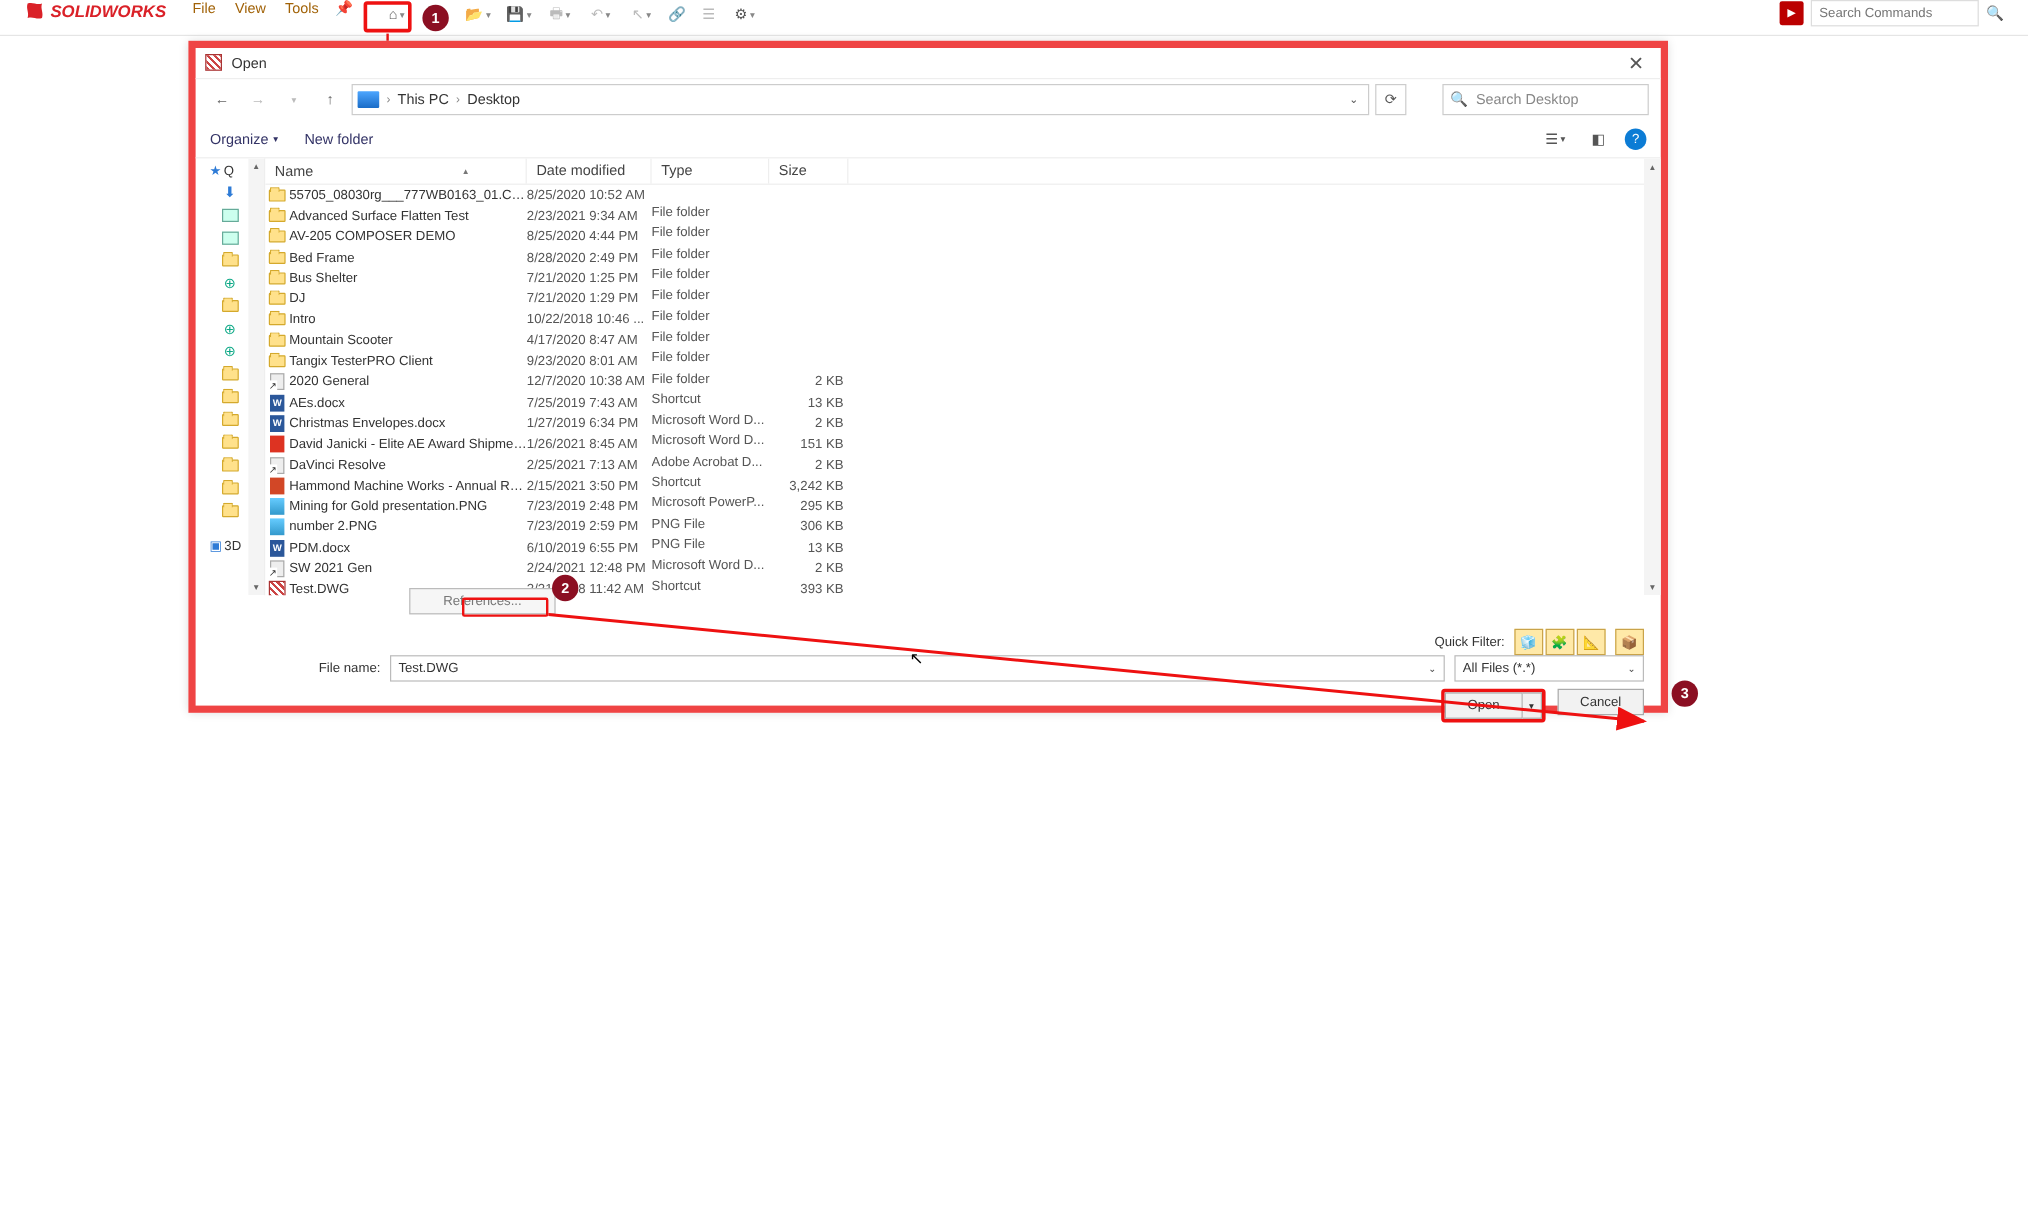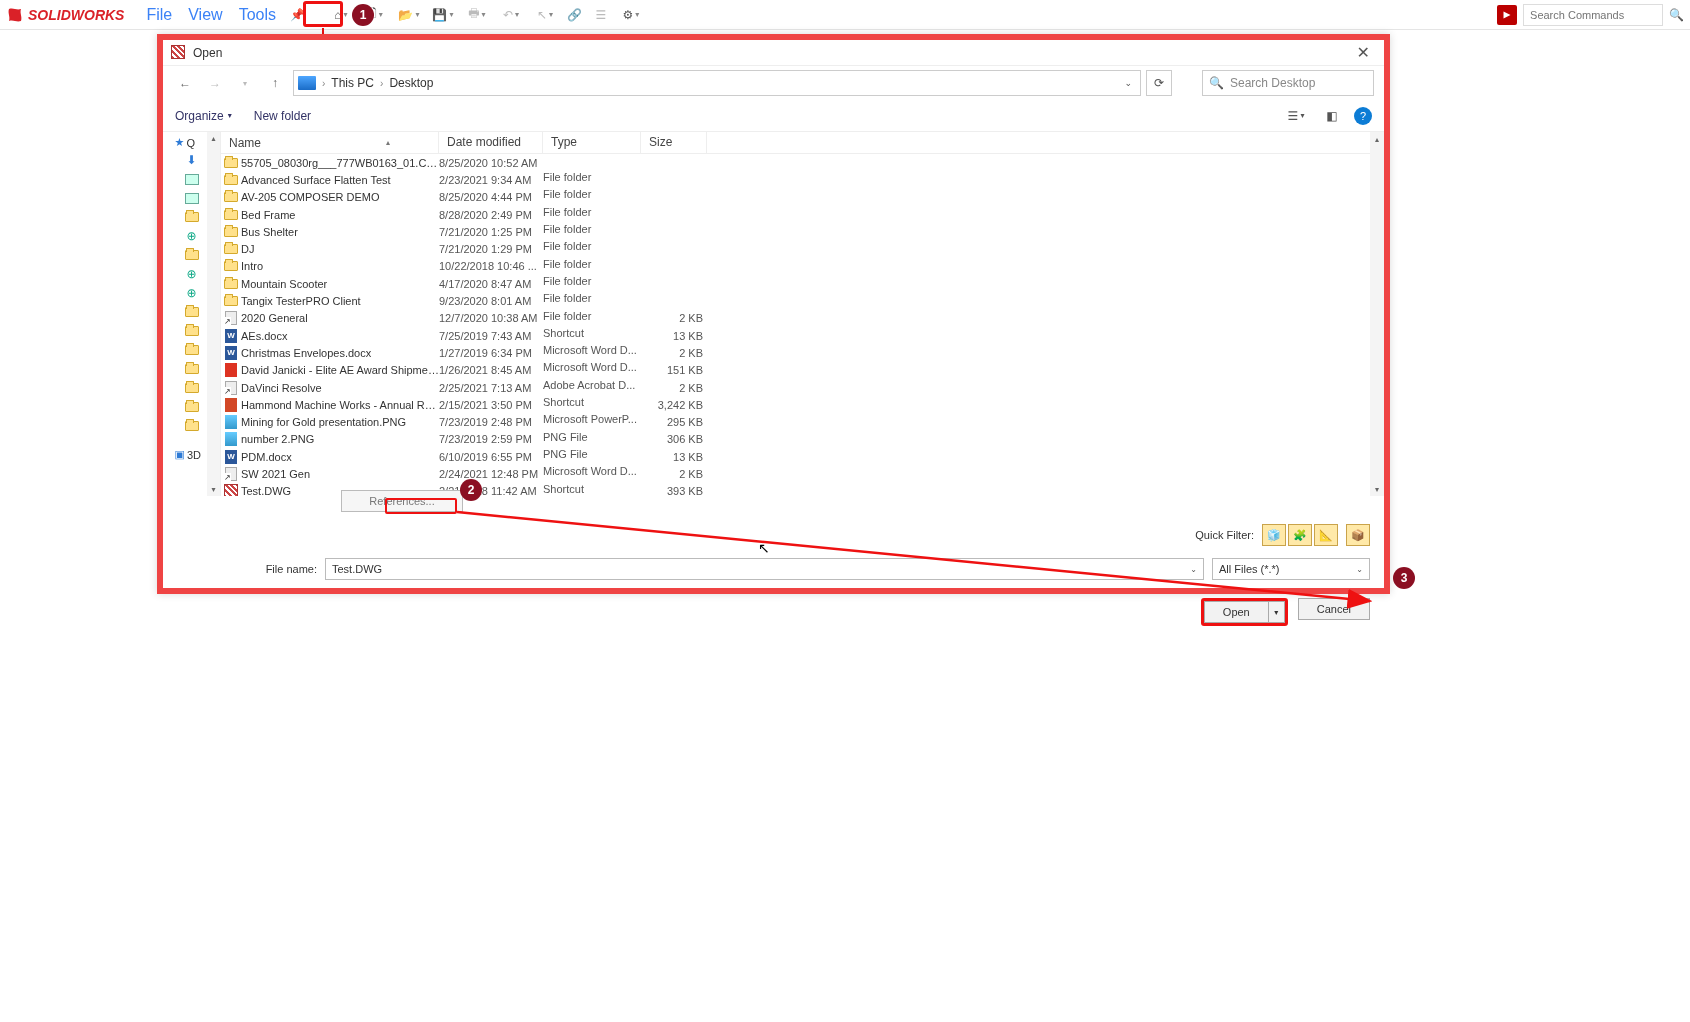--- a/index.html
+++ b/index.html
@@ -1,22 +1,22 @@
 <!DOCTYPE html>
 <html><head>
 <meta charset="utf-8">
 <style>
 * { margin: 0; padding: 0; box-sizing: border-box; font-family: "Segoe UI", Arial, sans-serif; }
 body { background: #fff; width: 1690px; height: 1022px; overflow: hidden; font-size: 12px; color: #333; }
 
 
-.menubar { height: 30px; display: flex; align-items: center; background: #fff; border-bottom: 1px solid #e5e5e5; padding: 0 6px; }
+.menubar { height: 30px; display: flex; align-items: flex-start; background: #fff; border-bottom: 1px solid #e5e5e5; padding: 0 20px; }
 .menubar .logo { color: #da2128; font-weight: bold; font-style: italic; font-size: 14px; margin-right: 14px; display: flex; align-items: center; }
 .menubar .logo svg { margin-right: 4px; }
-.menubar .menu-item { padding: 0 8px; font-size: 16px; color: #3b82f6; cursor: default; }
+.menubar .menu-item { padding: 0 8px; font-size: 12px; color: #a16207; cursor: default; }
 .menubar .pin { margin: 0 6px; color: #888; }
 .menubar .toolbar-sect { margin-left: 14px; display: flex; align-items: center; gap: 2px; }
 .menubar .tb-btn { width: 24px; height: 24px; display: flex; align-items: center; justify-content: center; border-radius: 2px; color: #555; }
 .menubar .tb-btn.drop { width: 32px; }
 .menubar .tb-btn .chev { font-size: 8px; color: #888; margin-left: 2px; }
 .menubar .search-wrap { margin-left: auto; display: flex; align-items: center; gap: 6px; }
 .menubar .search-wrap .sicon { width: 20px; height: 20px; background: #b00; border-radius: 2px; display:flex;align-items:center;justify-content:center;}
 .menubar .search-wrap input { border: 1px solid #ddd; height: 22px; width: 140px; padding: 0 6px; font-size: 11px; color: #888; }
 .menubar .search-wrap .mag { color: #888; }
 
@@ -72,21 +72,21 @@
 .dialog .filelist .row .c-name { width: 198px; padding-left: 0; overflow:hidden; white-space:nowrap; text-overflow:ellipsis; }
 .dialog .filelist .row .c-date { width: 104px; color: #555; }
 .dialog .filelist .row .c-type { width: 98px; color: #555; overflow:hidden; white-space:nowrap; text-overflow:ellipsis;margin-top:29px; }
 .dialog .filelist .row .c-size { width: 66px; color: #555; text-align: right; padding-right: 4px; }
 .dialog .filelist .fl-scroll { position:absolute; right:0; top:0; bottom:0; width:14px; background:#f4f4f4; display:flex;flex-direction:column; }
 .dialog .filelist .fl-scroll .up,.dialog .filelist .fl-scroll .dn{height:14px;display:flex;align-items:center;justify-content:center;font-size:8px;color:#666;}
 
 .dialog .refbtnrow { height: 18px; position: relative; }
 .dialog .refbtnrow .refbtn { position:absolute; left:178px; top:-6px; width:122px; height:22px; border:1px solid #bbb; background:#f6f6f6; font-size:11px; display:flex;align-items:center;justify-content:center; color:#777; }
 
-.dialog .bottom { padding: 10px 14px 12px 14px; display:flex; flex-direction:column; gap:12px; }
+.dialog .bottom { padding: 10px 14px 12px 14px; display:flex; flex-direction:column; gap:0; }
 .dialog .bottom .qfrow { display:flex; align-items:center; }
 .dialog .bottom .qfrow .label { margin-left:auto; margin-right:6px; font-size:11px; }
 .dialog .bottom .qfrow .qfbtn { width:24px; height:22px; border:1px solid #c9a34a; background:#ffe9a8; margin-left:2px; display:flex;align-items:center;justify-content:center; font-size:11px; }
 .dialog .bottom .fnrow { display:flex; align-items:center; gap:8px; }
 .dialog .bottom .fnrow label { width: 140px; text-align: right; font-size:11px; }
 .dialog .bottom .fnrow .fninput { flex:1; height:22px; border:1px solid #bbb; padding:0 6px; font-size:11px; display:flex; align-items:center; background:#fff; max-width: 892px; }
 .dialog .bottom .fnrow .fninput .dd { margin-left:auto; font-size:8px; color:#555; }
 .dialog .bottom .fnrow .typecombo { width: 158px; height:22px; border:1px solid #bbb; padding:0 6px; font-size:11px; display:flex;align-items:center; }
 .dialog .bottom .fnrow .typecombo .dd { margin-left:auto; font-size:8px; color:#555; }
 .dialog .bottom .btnrow { display:flex; justify-content:flex-end; gap:10px; margin-top:6px; }

